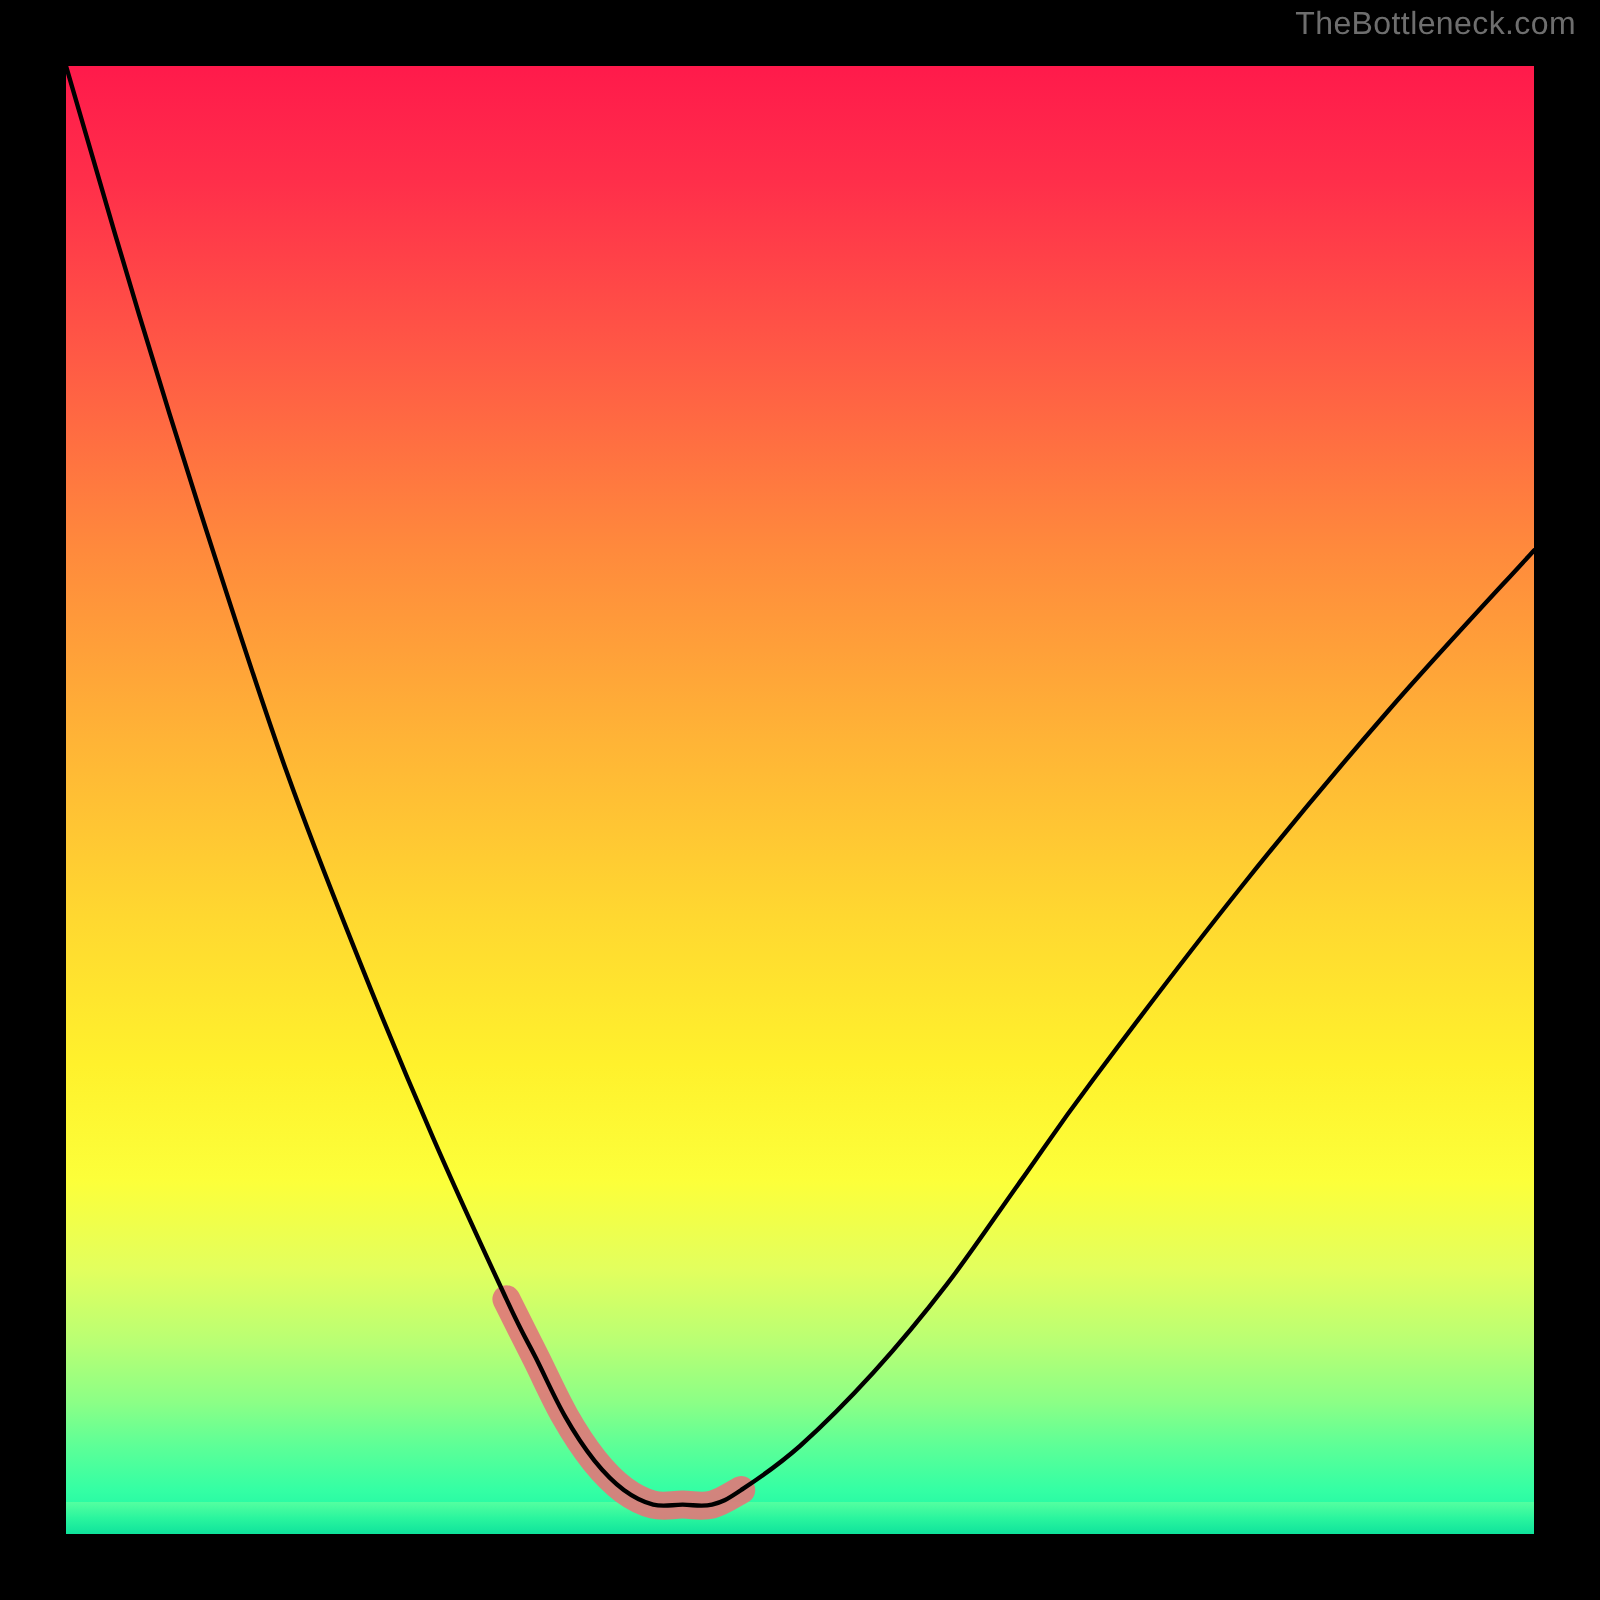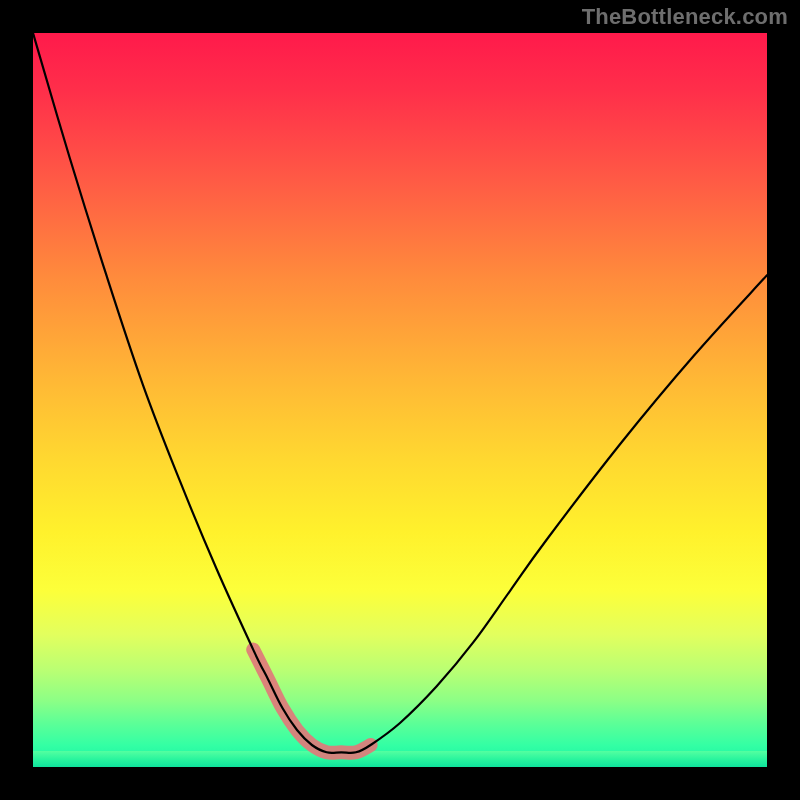--- a/index.html
+++ b/index.html
@@ -15,22 +15,22 @@
     position: relative;
     width: 800px;
     height: 800px;
     background: #000;
   }
   .watermark {
     position: absolute;
     top: 4px;
     right: 12px;
     color: #6e6e6e;
-    font-size: 22px;
-    font-weight: 700;
+    font-size: 16px;
+    font-weight: 400;
     letter-spacing: 0.2px;
   }
   .plot-area {
     position: absolute;
     left: 33px;
     top: 33px;
     width: 734px;
     height: 734px;
     overflow: hidden;
   }

